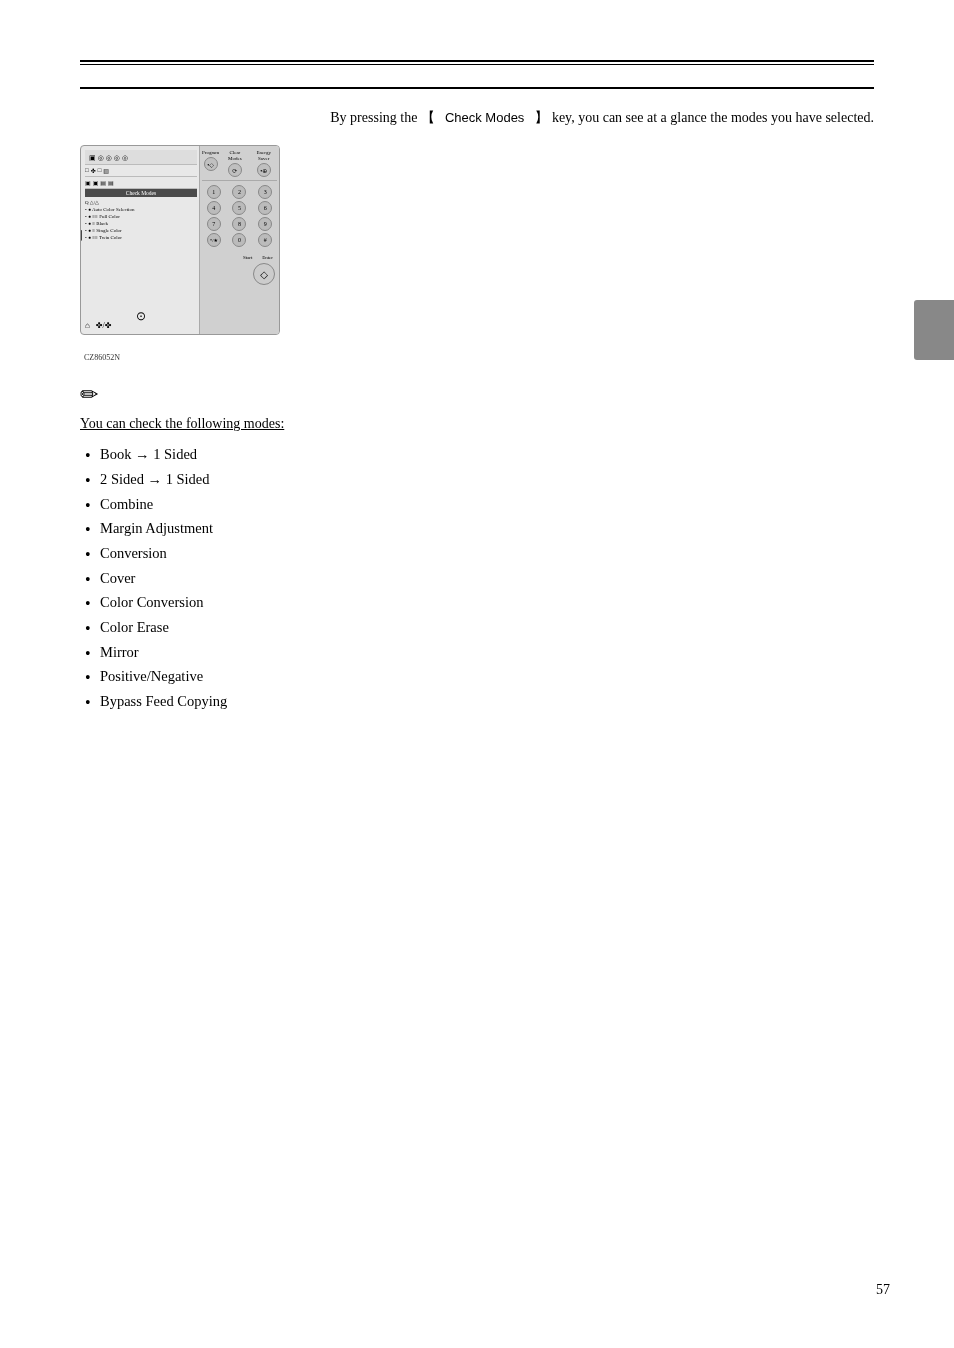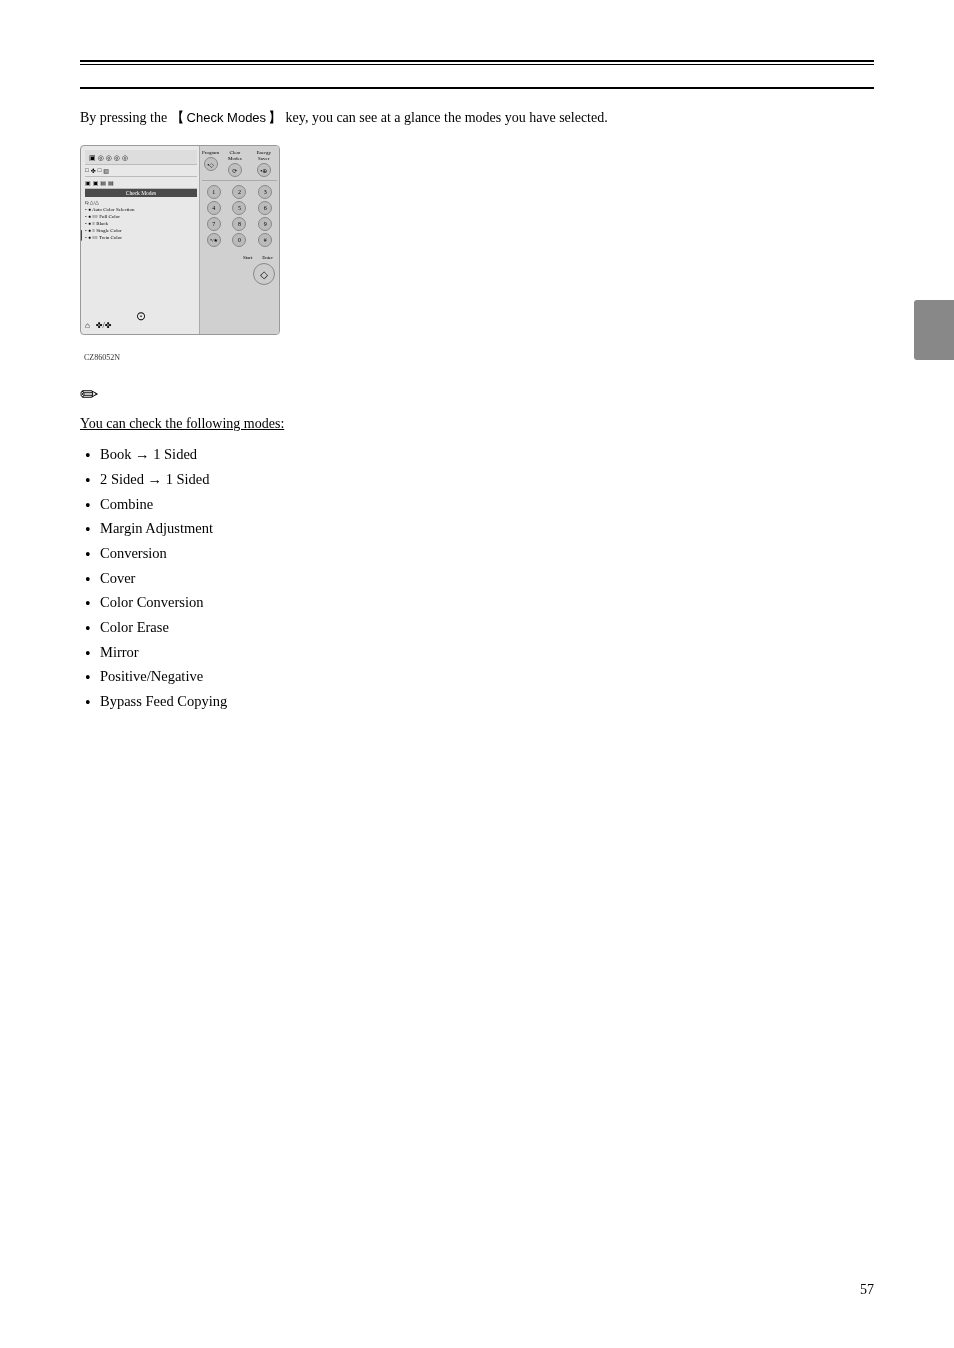--- a/index.html
+++ b/index.html
@@ -195,21 +195,21 @@
       content: "•";
       position: absolute;
       left: -15px;
       font-size: 16px;
     }
 
     
     .page-number {
       position: absolute;
       bottom: 50px;
-      right: 80px;
+      right: 64px;
       font-size: 14px;
     }
 
     
     .side-tab {
       position: absolute;
       right: 0;
       top: 300px;
       width: 40px;
       height: 60px;
@@ -221,24 +221,25 @@
     .image-caption {
       font-size: 8px;
       color: #333;
       margin-top: 18px;
       margin-left: 4px;
     }
 
     .intro-line {
       display: flex;
       align-items: baseline;
-      gap: 0;
+      gap: 8px;
       flex-wrap: wrap;
       font-size: 14px;
       line-height: 1.6;
+      justify-content: flex-end;
     }
   </style>
 </head>
 <body>
 
 <div class="page-container">
 
   <hr class="top-rule-thick">
   <hr class="top-rule-thin">
 

